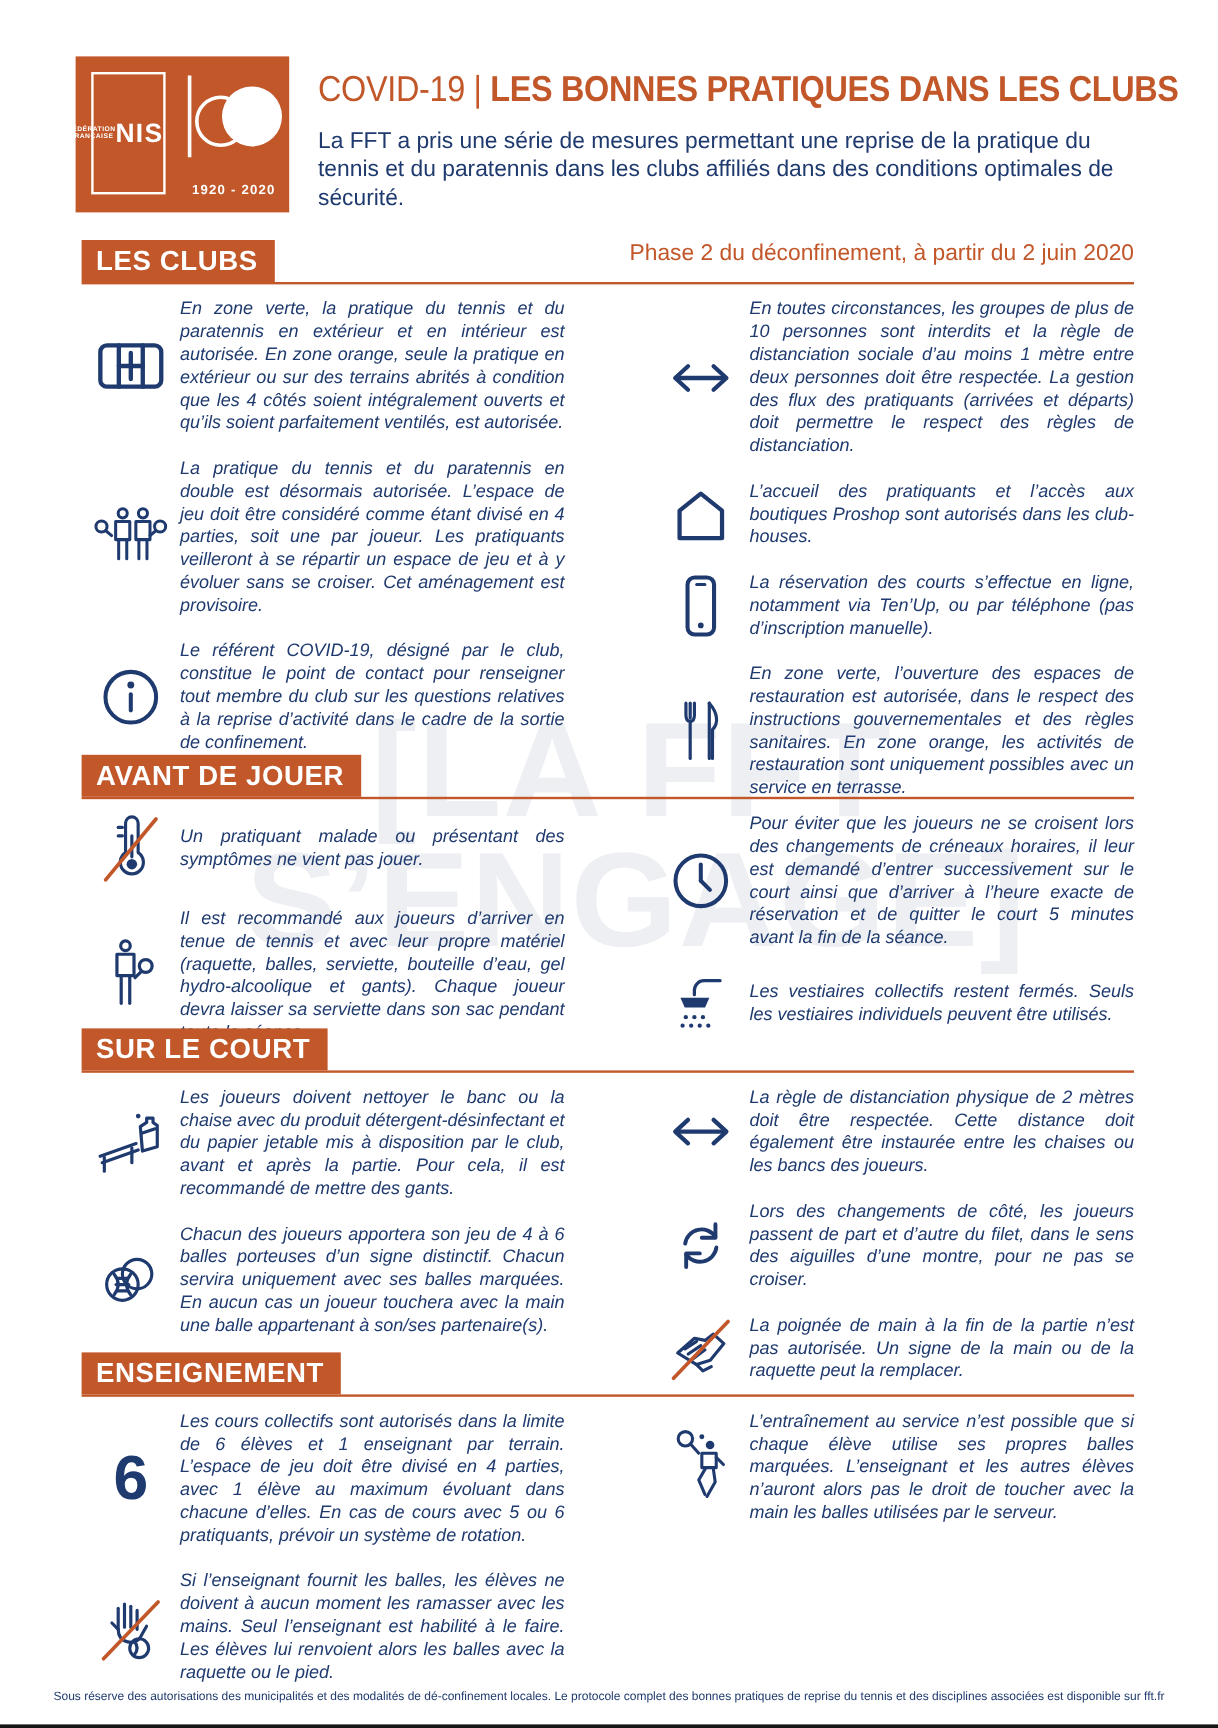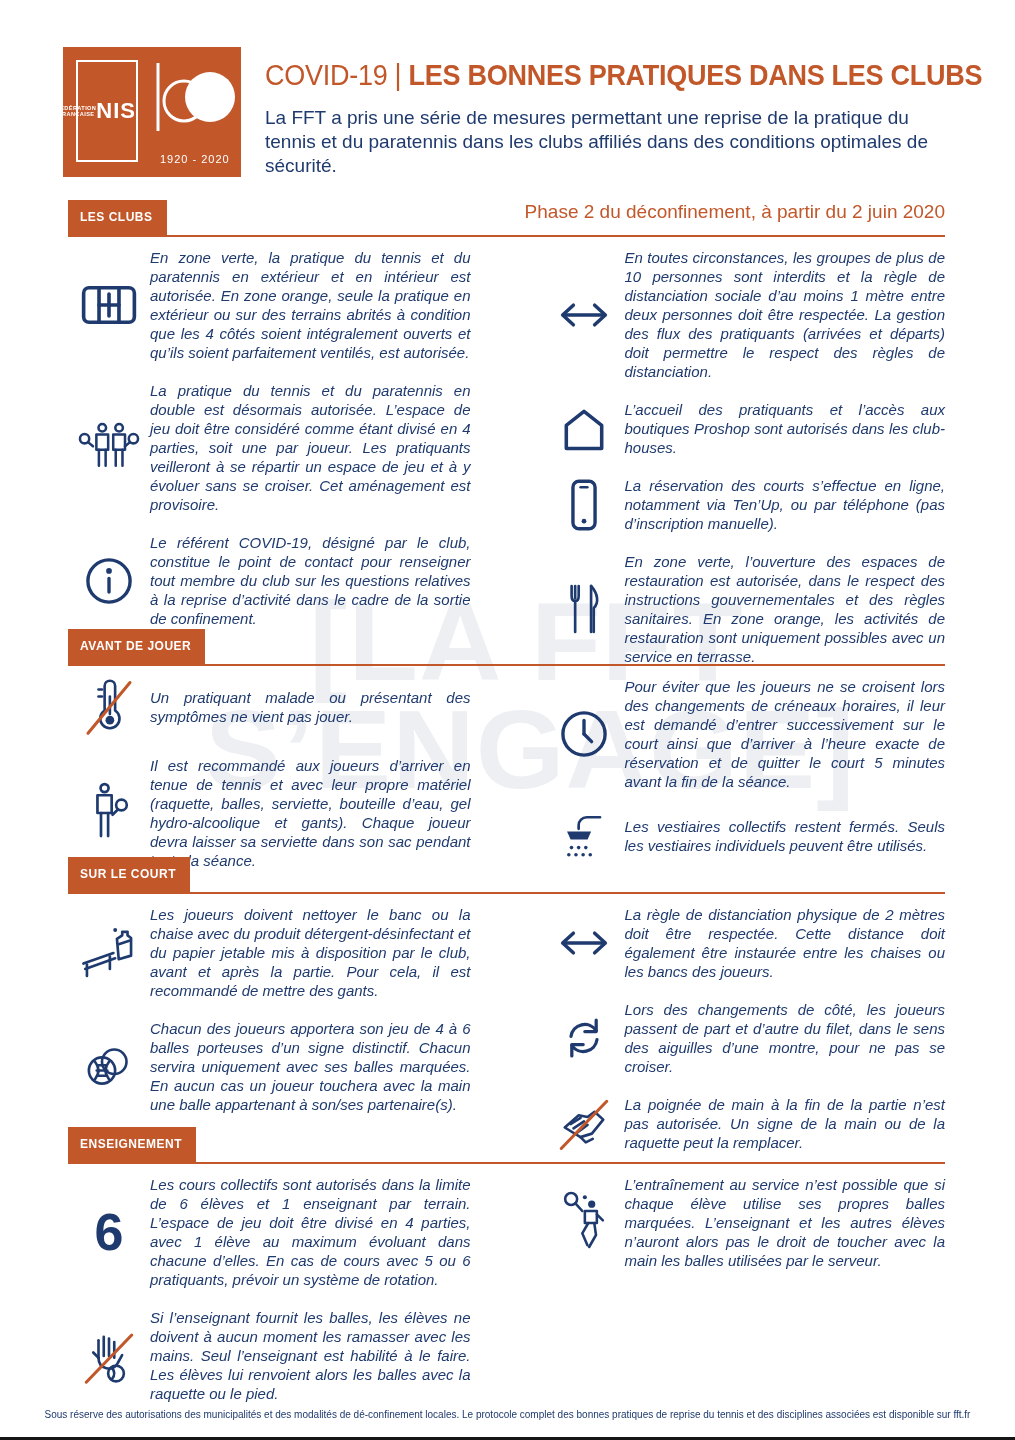--- a/index.html
+++ b/index.html
@@ -22,35 +22,35 @@
   }
   
   .logo{position:absolute;left:63px;top:47px;width:178px;height:130px;background:var(--orange);z-index:1;}
   .logo-frame{
     position:absolute;left:13px;top:13px;width:62px;height:102px;border:2px solid #fff;
     display:flex;flex-direction:row;align-items:center;justify-content:flex-end;color:#fff;
   }
   .logo-word{font-weight:bold;font-size:22px;line-height:22px;letter-spacing:1px;}
   .logo-fed{font-size:5.6px;line-height:6.5px;text-align:center;margin:4px 0;letter-spacing:.4px;font-weight:bold;}
   .logo-100{position:absolute;left:90px;top:10px;}
-  .logo-years{position:absolute;left:97px;top:106px;color:#fff;font-size:11px;letter-spacing:1px;font-weight:normal;}
+  .logo-years{position:absolute;left:97px;top:106px;color:#fff;font-size:11px;letter-spacing:1px;font-weight:bold;}
   
   .title-block{position:absolute;left:265px;top:58px;width:700px;z-index:1;}
   h1{
     margin:0;font-size:30px;line-height:34px;color:var(--orange);white-space:nowrap;
     transform:scaleX(0.9);transform-origin:left top;letter-spacing:-0.3px;
   }
   h1 .t1{font-weight:normal;}
   h1 .t2{font-weight:bold;}
   .subtitle{margin:14px 0 0 0;font-size:19px;line-height:24px;color:var(--navy);width:690px;}
   
   .sec{position:absolute;left:68px;right:70px;z-index:1;}
   .sec-head{display:flex;justify-content:space-between;align-items:flex-start;border-bottom:2px solid var(--orange);}
   .sec-label{
-    background:var(--orange);color:#fff;font-weight:bold;font-size:12px;line-height:20px;
+    background:var(--orange);color:#fff;font-weight:bold;font-size:23px;line-height:20px;
     padding:7px 14px 8px 12px;letter-spacing:.5px;white-space:nowrap;
   }
   .phase-note{color:var(--orange);font-size:19px;padding-top:1px;}
   .sec-body{display:grid;grid-template-columns:1fr 1fr;column-gap:72px;padding-top:11px;}
   .item{display:grid;grid-template-columns:82px 1fr;align-items:center;margin-bottom:19px;}
   .item p{margin:0;font-size:15px;line-height:19px;text-align:justify;color:var(--navy);font-style:italic;}
   .icon{display:flex;justify-content:center;align-items:center;color:var(--navy);}
   .icon svg .st{stroke:currentColor;fill:none;stroke-width:4;stroke-linecap:round;stroke-linejoin:round;}
   .icon svg .st2{stroke:currentColor;fill:none;stroke-width:3;stroke-linecap:round;stroke-linejoin:round;}
   .icon svg .fl{fill:currentColor;stroke:none;}

